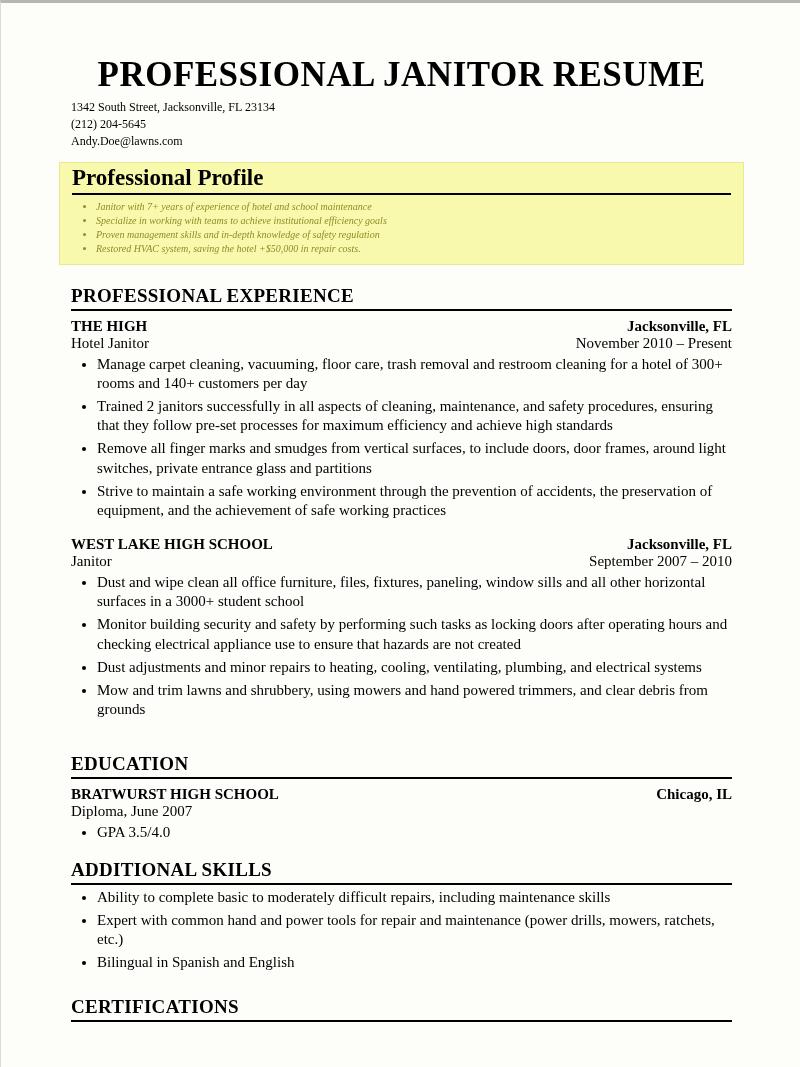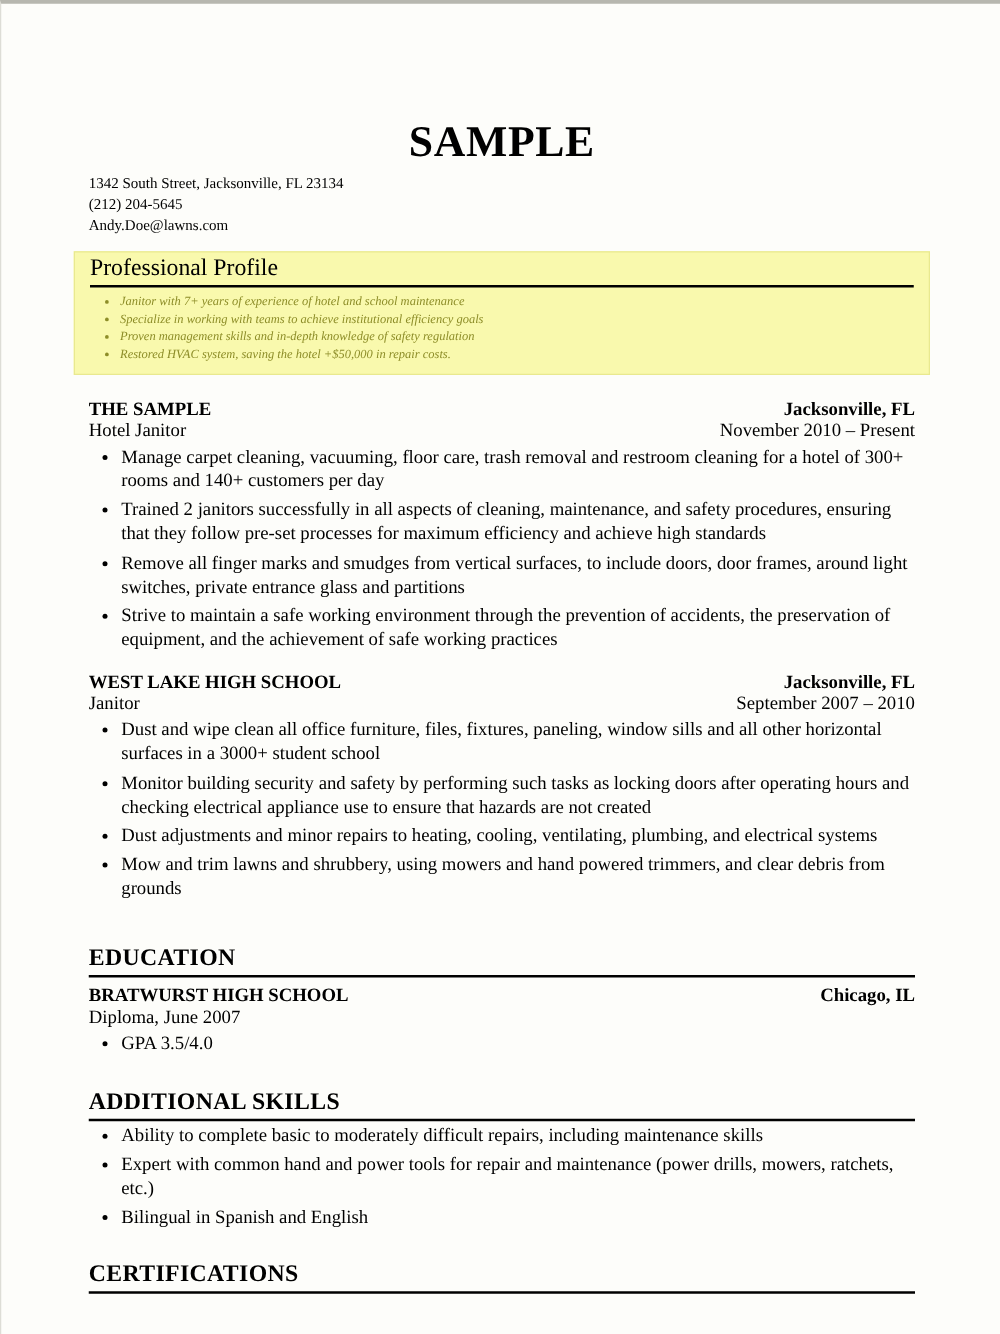--- a/index.html
+++ b/index.html
@@ -37,22 +37,22 @@
     margin-top:5px;
   }
   
   .highlight-box{
     background:var(--highlight-bg);
     border:1px solid var(--highlight-border);
     margin:12px -12px 0 -12px;
     padding:2px 12px 8px 12px;
   }
   .profile-heading{
-    font-size:19px;
-    font-weight:normal;
+    font-size:23px;
+    font-weight:bold;
     border-bottom:2px solid #000;
     padding-bottom:2px;
     margin:0;
   }
   .profile-list{
     margin:5px 0 0 0;
     padding-left:24px;
     font-size:10px;
     font-style:italic;
     color:var(--profile-text);
@@ -79,54 +79,54 @@
   .row .left-bold,.row .right-bold{font-weight:bold;}
   .row .left-italic,.row .right-italic{}
   ul.bullets{
     margin:3px 0 0 0;
     padding-left:26px;
     font-size:15px;
     line-height:1.28;
   }
   ul.bullets li{margin-bottom:4px;}
   .section-education{margin-top:34px;}
-  .section-skills{margin-top:26px;}
+  .section-skills{margin-top:16px;}
   .section-certs{margin-top:24px;}
 </style>
 </head>
 <body>
 
 <div class="page">
 
   <h1 class="resume-title">
-    <br>
-    <span>SAMPLE</span>
+    <span>PROFESSIONAL JANITOR RESUME</span><br>
   </h1>
 
   <div class="contact">
     <div>1342 South Street, Jacksonville, FL 23134</div>
     <div>(212) 204-5645</div>
     <div>Andy.Doe@lawns.com</div>
   </div>
 
   <div class="highlight-box">
     <h2 class="profile-heading">Professional Profile</h2>
     <ul class="profile-list">
       <li>Janitor with 7+ years of experience of hotel and school maintenance</li>
       <li>Specialize in working with teams to achieve institutional efficiency goals</li>
       <li>Proven management skills and in-depth knowledge of safety regulation</li>
       <li>Restored HVAC system, saving the hotel +$50,000 in repair costs.</li>
     </ul>
   </div>
 
   <div class="section">
+    <h2 class="section-heading">PROFESSIONAL EXPERIENCE</h2>
 
     <div class="job">
       <div class="row">
-        <span class="left-bold">THE SAMPLE</span>
+        <span class="left-bold">THE HIGH</span>
         <span class="right-bold">Jacksonville, FL</span>
       </div>
       <div class="row">
         <span class="left-italic">Hotel Janitor</span>
         <span class="right-italic">November 2010 – Present</span>
       </div>
       <ul class="bullets">
         <li>Manage carpet cleaning, vacuuming, floor care, trash removal and restroom cleaning for a hotel of 300+ rooms and 140+ customers per day</li>
         <li>Trained 2 janitors successfully in all aspects of cleaning, maintenance, and safety procedures, ensuring that they follow pre-set processes for maximum efficiency and achieve high standards</li>
         <li>Remove all finger marks and smudges from vertical surfaces, to include doors, door frames, around light switches, private entrance glass and partitions</li>

